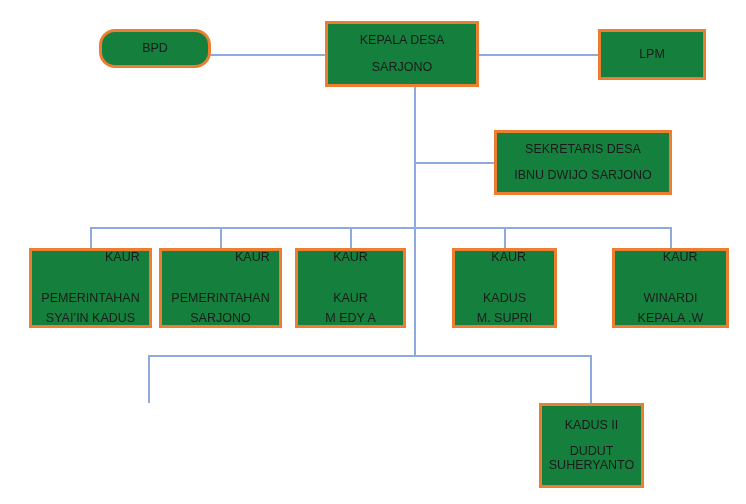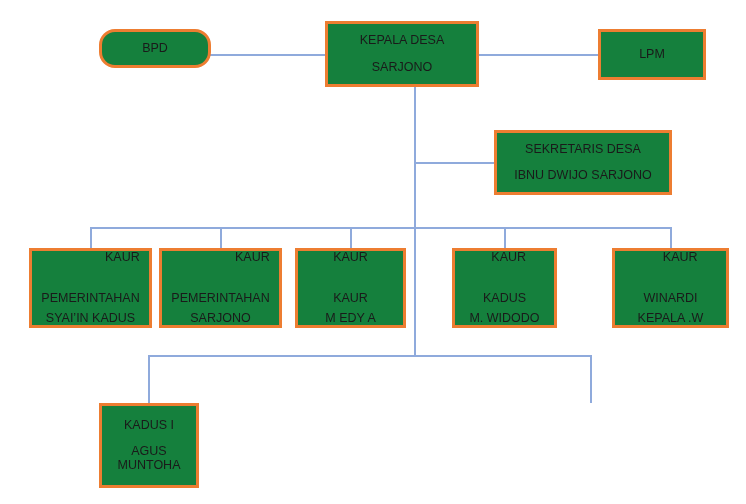--- a/index.html
+++ b/index.html
@@ -132,35 +132,35 @@
     <div class="gap-xs"></div>
     <span class="line-txt">M EDY A</span>
   </div>
 
   <div class="node" style="left:452px; top:248px; width:105px; height:80px;">
     <div class="title-block">
       <span class="line-txt">KAUR</span>
       <span class="line-txt">KADUS</span>
     </div>
     <div class="gap-xs"></div>
-    <span class="line-txt">M. WIDODO</span>
+    <span class="line-txt">M. SUPRI</span>
   </div>
 
   <div class="node" style="left:612px; top:248px; width:117px; height:80px;">
     <div class="title-block">
       <span class="line-txt">KAUR</span>
       <span class="line-txt">WINARDI</span>
     </div>
     <div class="gap-xs"></div>
     <span class="line-txt">KEPALA .W</span>
   </div>
 
-  <div class="node" style="left:99px; top:403px; width:100px; height:85px;">
-    <span class="line-txt">KADUS I</span>
+
+  <div class="node" style="left:539px; top:403px; width:105px; height:85px;">
+    <span class="line-txt">KADUS II</span>
     <div class="gap-sm"></div>
     <div class="name-block">
-      <span class="line-txt">AGUS</span>
-      <span class="line-txt">MUNTOHA</span>
+      <span class="line-txt">DUDUT</span>
+      <span class="line-txt">SUHERYANTO</span>
     </div>
   </div>
-
 
 </div>
 
 </body></html>

